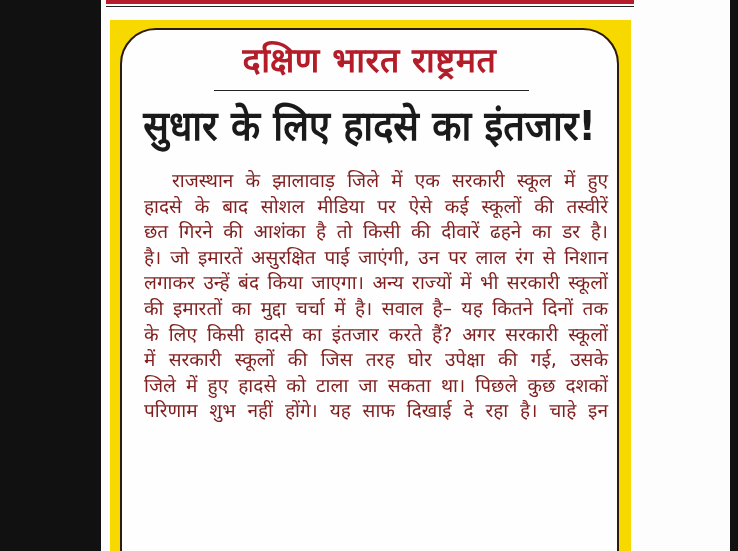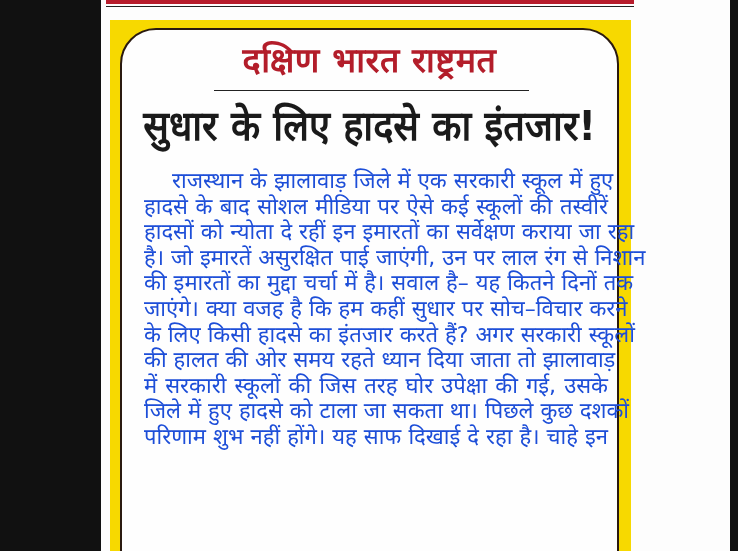--- a/index.html
+++ b/index.html
@@ -49,22 +49,22 @@
     position: absolute; left: 0; right: 0; top: 70px;
     text-align: center;
     color: #1a1a1a;
     font-weight: bold;
     font-size: 38px;
     line-height: 52px;
     transform: scaleY(1.08);
   }
   .body-text {
     position: absolute; left: 22px; right: 9px; top: 138px;
-    color: #1d4ed8;
-    font-size: 22px;
+    color: #7f1d1d;
+    font-size: 19px;
     line-height: 25.6px;
     text-align: justify;
   }
   .body-text .line {
     display: block;
     white-space: nowrap;
     text-align-last: justify;
     text-align: justify;
   }
   .body-text .line.first { text-indent: 28px; }
@@ -76,24 +76,23 @@
   <div class="red-bar"></div>
   <div class="rule"></div>
   <div class="yellow"></div>
   <div class="box">
     <div class="masthead">दक्षिण भारत राष्ट्रमत</div>
     <div class="mast-rule"></div>
     <div class="headline">सुधार के लिए हादसे का इंतजार!</div>
     <div class="body-text">
       <span class="line first">राजस्थान के झालावाड़ जिले में एक सरकारी स्कूल में हुए</span>
       <span class="line">हादसे के बाद सोशल मीडिया पर ऐसे कई स्कूलों की तस्वीरें</span>
-      <span class="line">हादसों को न्योता दे रहीं इन इमारतों का सर्वेक्षण कराया जा रहा</span>
+      <span class="line">छत गिरने की आशंका है तो किसी की दीवारें ढहने का डर है।</span>
       <span class="line">है। जो इमारतें असुरक्षित पाई जाएंगी, उन पर लाल रंग से निशान</span>
+      <span class="line">लगाकर उन्हें बंद किया जाएगा। अन्य राज्यों में भी सरकारी स्कूलों</span>
       <span class="line">की इमारतों का मुद्दा चर्चा में है। सवाल है– यह कितने दिनों तक</span>
-      <span class="line">जाएंगे। क्या वजह है कि हम कहीं सुधार पर सोच–विचार करने</span>
       <span class="line">के लिए किसी हादसे का इंतजार करते हैं? अगर सरकारी स्कूलों</span>
-      <span class="line">की हालत की ओर समय रहते ध्यान दिया जाता तो झालावाड़</span>
       <span class="line">में सरकारी स्कूलों की जिस तरह घोर उपेक्षा की गई, उसके</span>
       <span class="line">जिले में हुए हादसे को टाला जा सकता था। पिछले कुछ दशकों</span>
       <span class="line">परिणाम शुभ नहीं होंगे। यह साफ दिखाई दे रहा है। चाहे इन</span>
     </div>
   </div>
 </div>
 
 </body></html>

